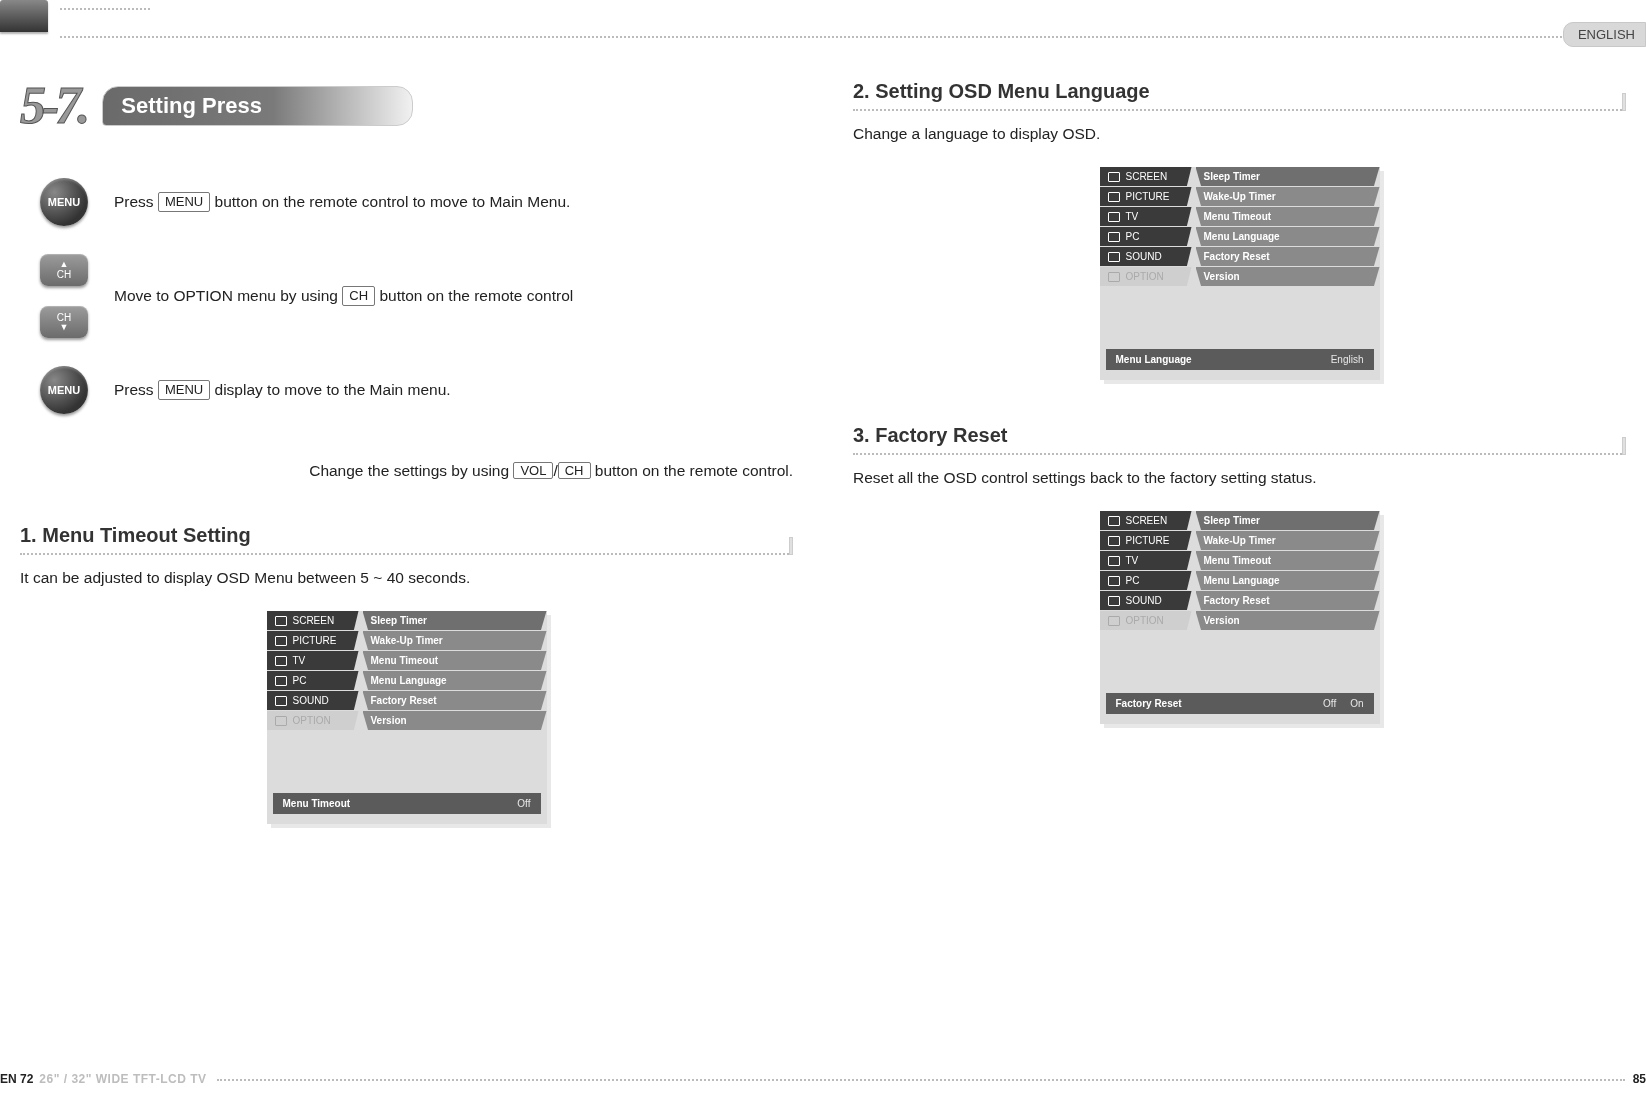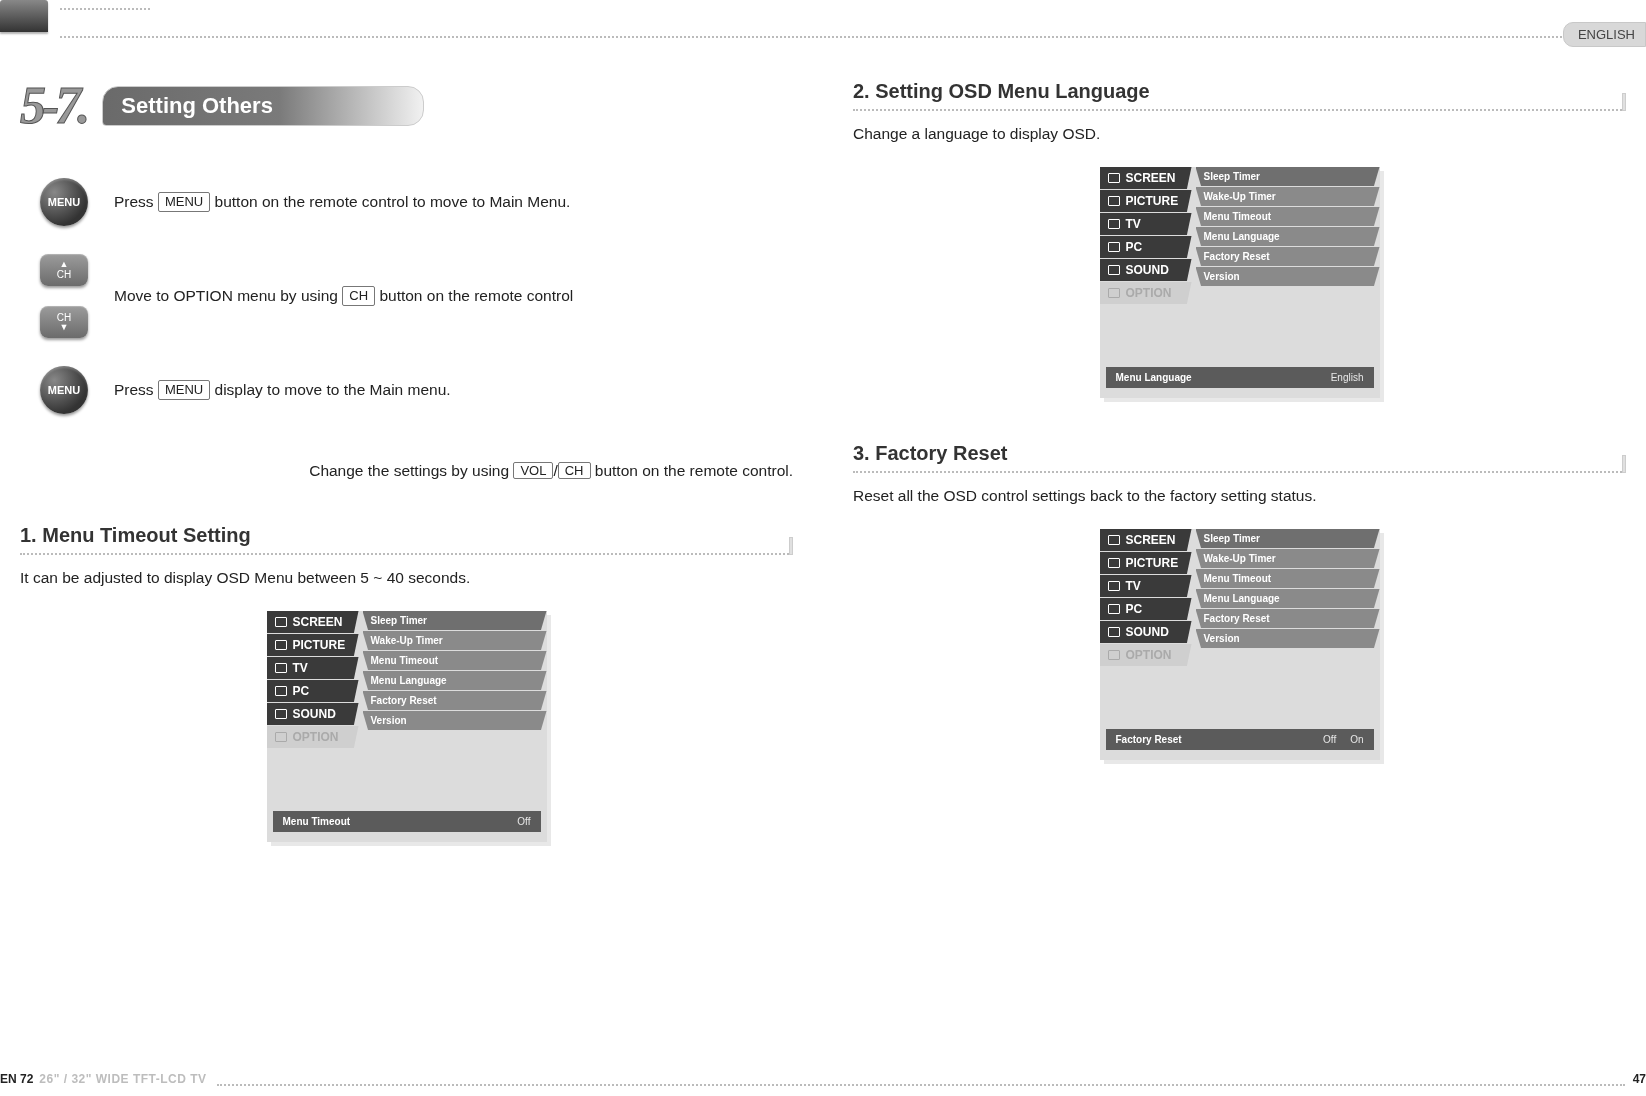--- a/index.html
+++ b/index.html
@@ -122,21 +122,21 @@
     box-shadow: 4px 4px 0 #e8e8e8;
     font-family: Verdana, Arial, sans-serif;
   }
   .osd-body { display: flex; }
   .osd-left {
     display: flex; flex-direction: column;
   }
   .osd-tab {
     display: flex; align-items: center; gap: 6px;
     background: #3a3a3a; color: #fff;
-    font-size: 12px; font-weight: 700;
+    font-size: 10px; font-weight: 400;
     padding: 4px 8px; width: 92px;
     margin-bottom: 1px;
     clip-path: polygon(0 0, 100% 0, 95% 100%, 0 100%);
   }
   .osd-tab.selected { background: #cfcfcf; color: #aaa; }
   .osd-tab .ico {
     width: 12px; height: 10px;
     border: 1px solid currentColor; border-radius: 1px;
     font-size: 8px; line-height: 8px; text-align: center;
   }
@@ -151,21 +151,21 @@
   .osd-footer {
     margin: 0 6px; background: #5b5b5b; color: #fff;
     font-size: 10px; font-weight: 700;
     padding: 5px 10px; display: flex; justify-content: space-between;
   }
   .osd-footer .val { display: flex; gap: 14px; color: #e8e8e8; font-weight: 400; }
 
   
   .page-footer {
     position: absolute; left: 0; right: 0; bottom: 10px;
-    display: flex; align-items: flex-end; font-size: 12px;
+    display: flex; align-items: center; font-size: 12px;
   }
   .page-left-num { font-weight: 700; color: #222; margin-right: 6px; }
   .page-model { color: #bdbdbd; font-weight: 700; letter-spacing: .5px; }
   .dots-flex {
     margin-left: 10px; flex: 1;
     border-top: 2px dotted #bbb; height: 0; margin-top: 2px;
   }
   .page-right-num { font-weight: 700; color: #222; margin-left: 8px; }
 </style>
 </head>
@@ -175,21 +175,21 @@
 <div class="top-dots-short"></div>
 <div class="top-dots-long"></div>
 <div class="lang-tab">ENGLISH</div>
 
 <div class="page">
 
   <div class="col">
 
     <div class="section-row">
       <span class="num-badge">5-7.</span>
-      <span class="section-pill">Setting Others</span>
+      <span class="section-pill">Setting Press</span>
     </div>
 
     <div class="step">
       <div class="btn-circle">MENU</div>
       <p>
         <span>Press </span><span class="keycap">MENU</span><span> button on the remote control to move to Main Menu.</span>
       </p>
     </div>
 
     <div class="step">
@@ -370,14 +370,14 @@
       </div>
     </div>
 
   </div>
 </div>
 
 <div class="page-footer">
   <span class="page-left-num">EN 72</span>
   <span class="page-model">26" / 32" WIDE TFT-LCD TV</span>
   <span class="dots-flex"></span>
-  <span class="page-right-num">47</span>
+  <span class="page-right-num">85</span>
 </div>
 
 </body></html>

